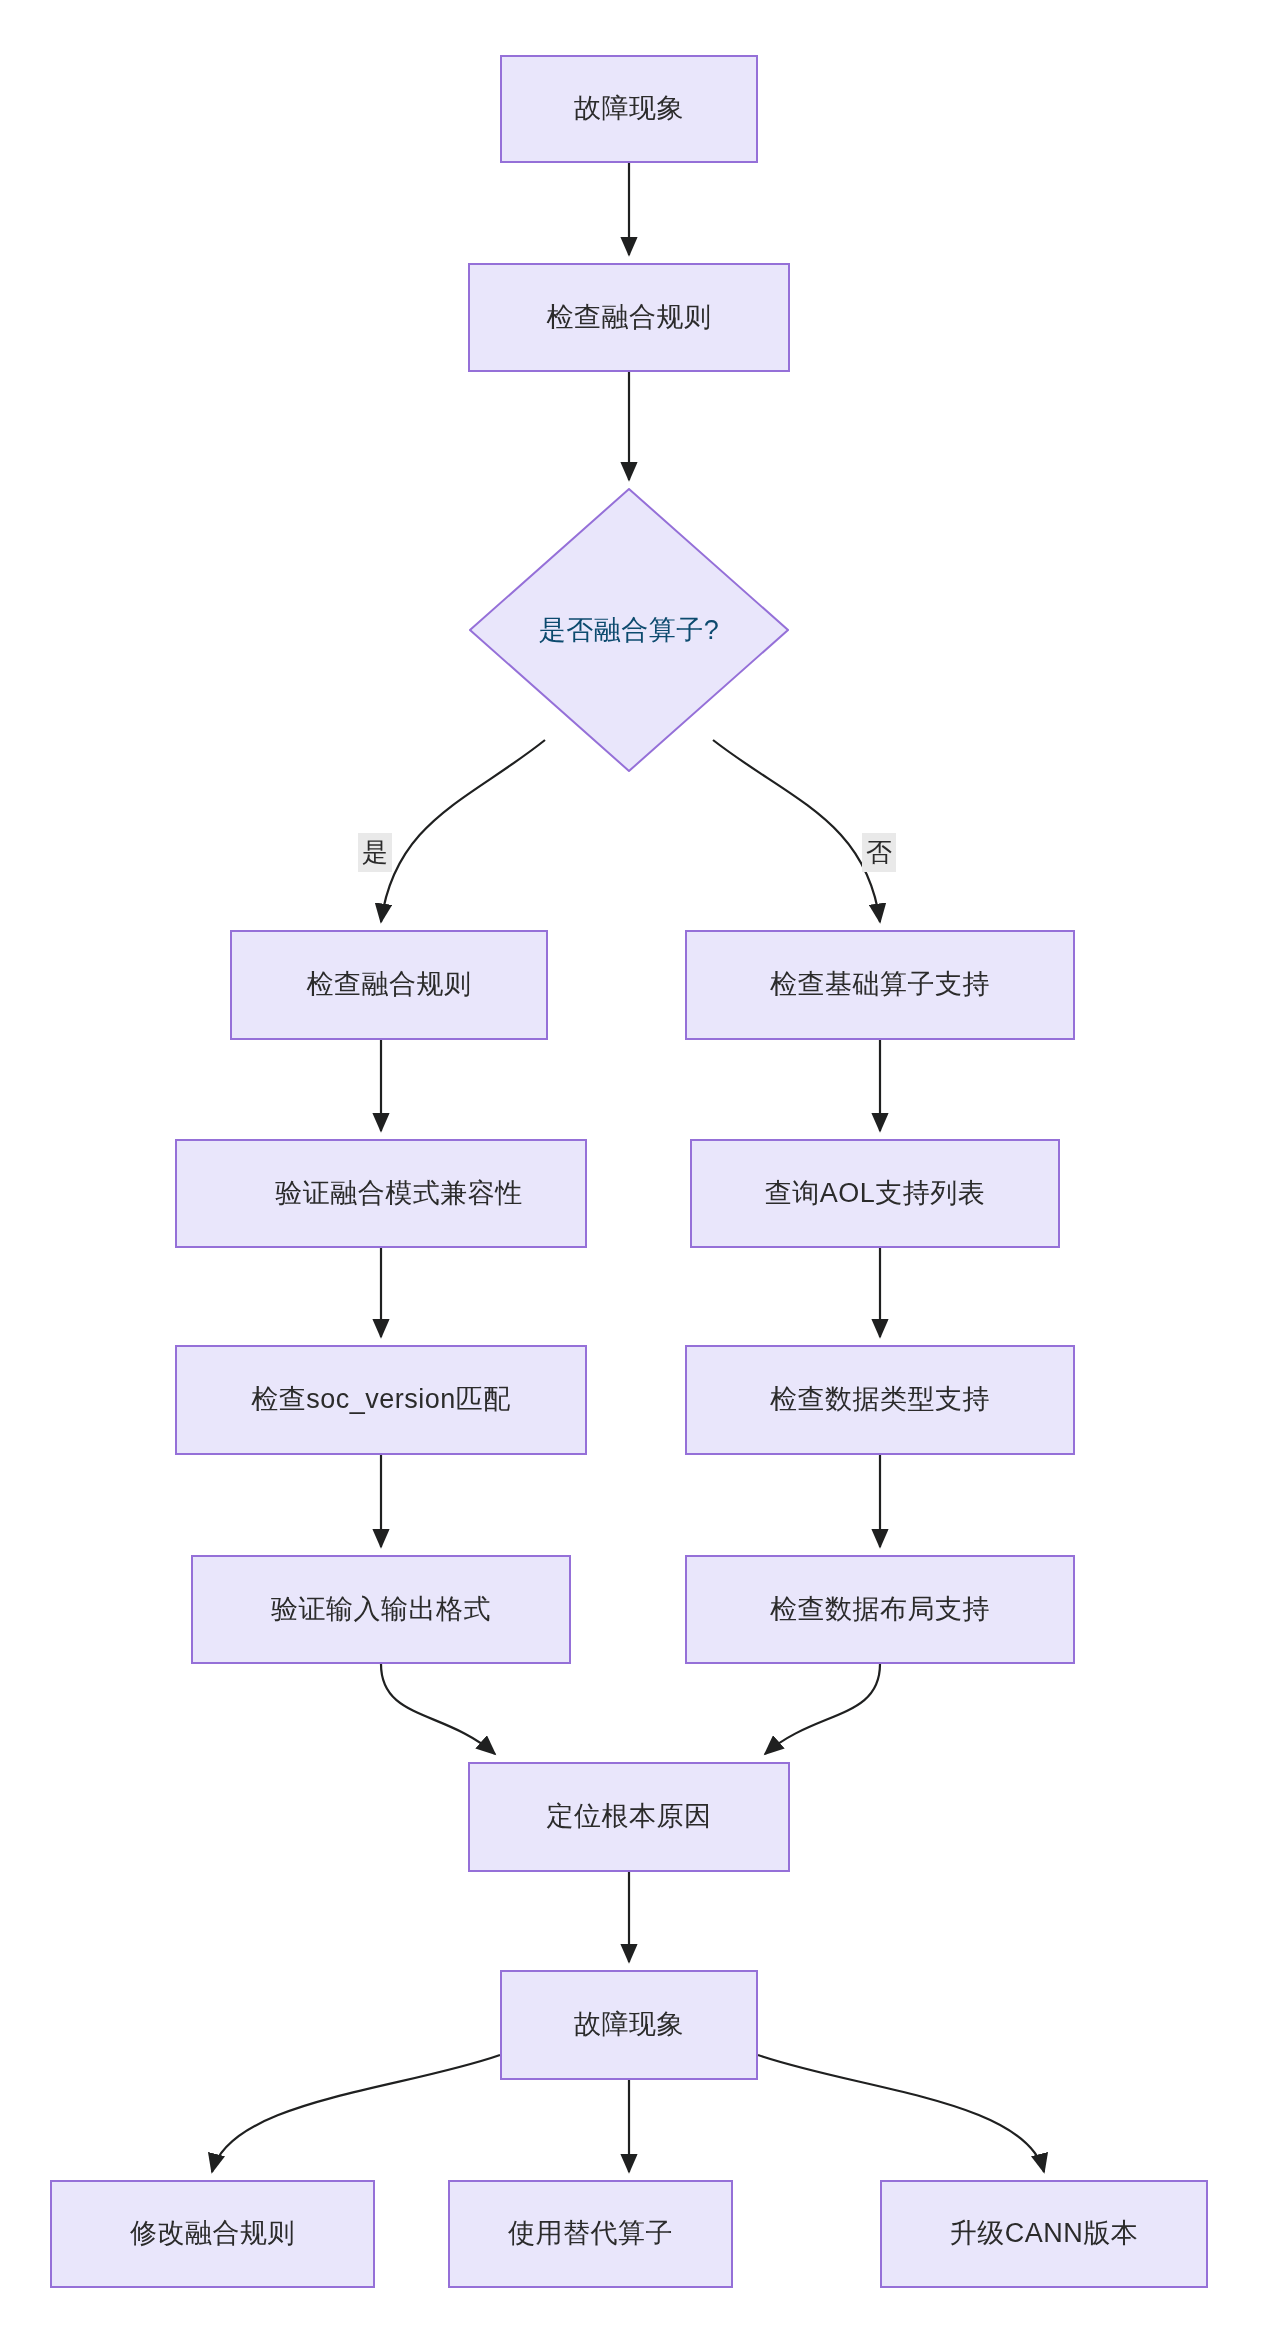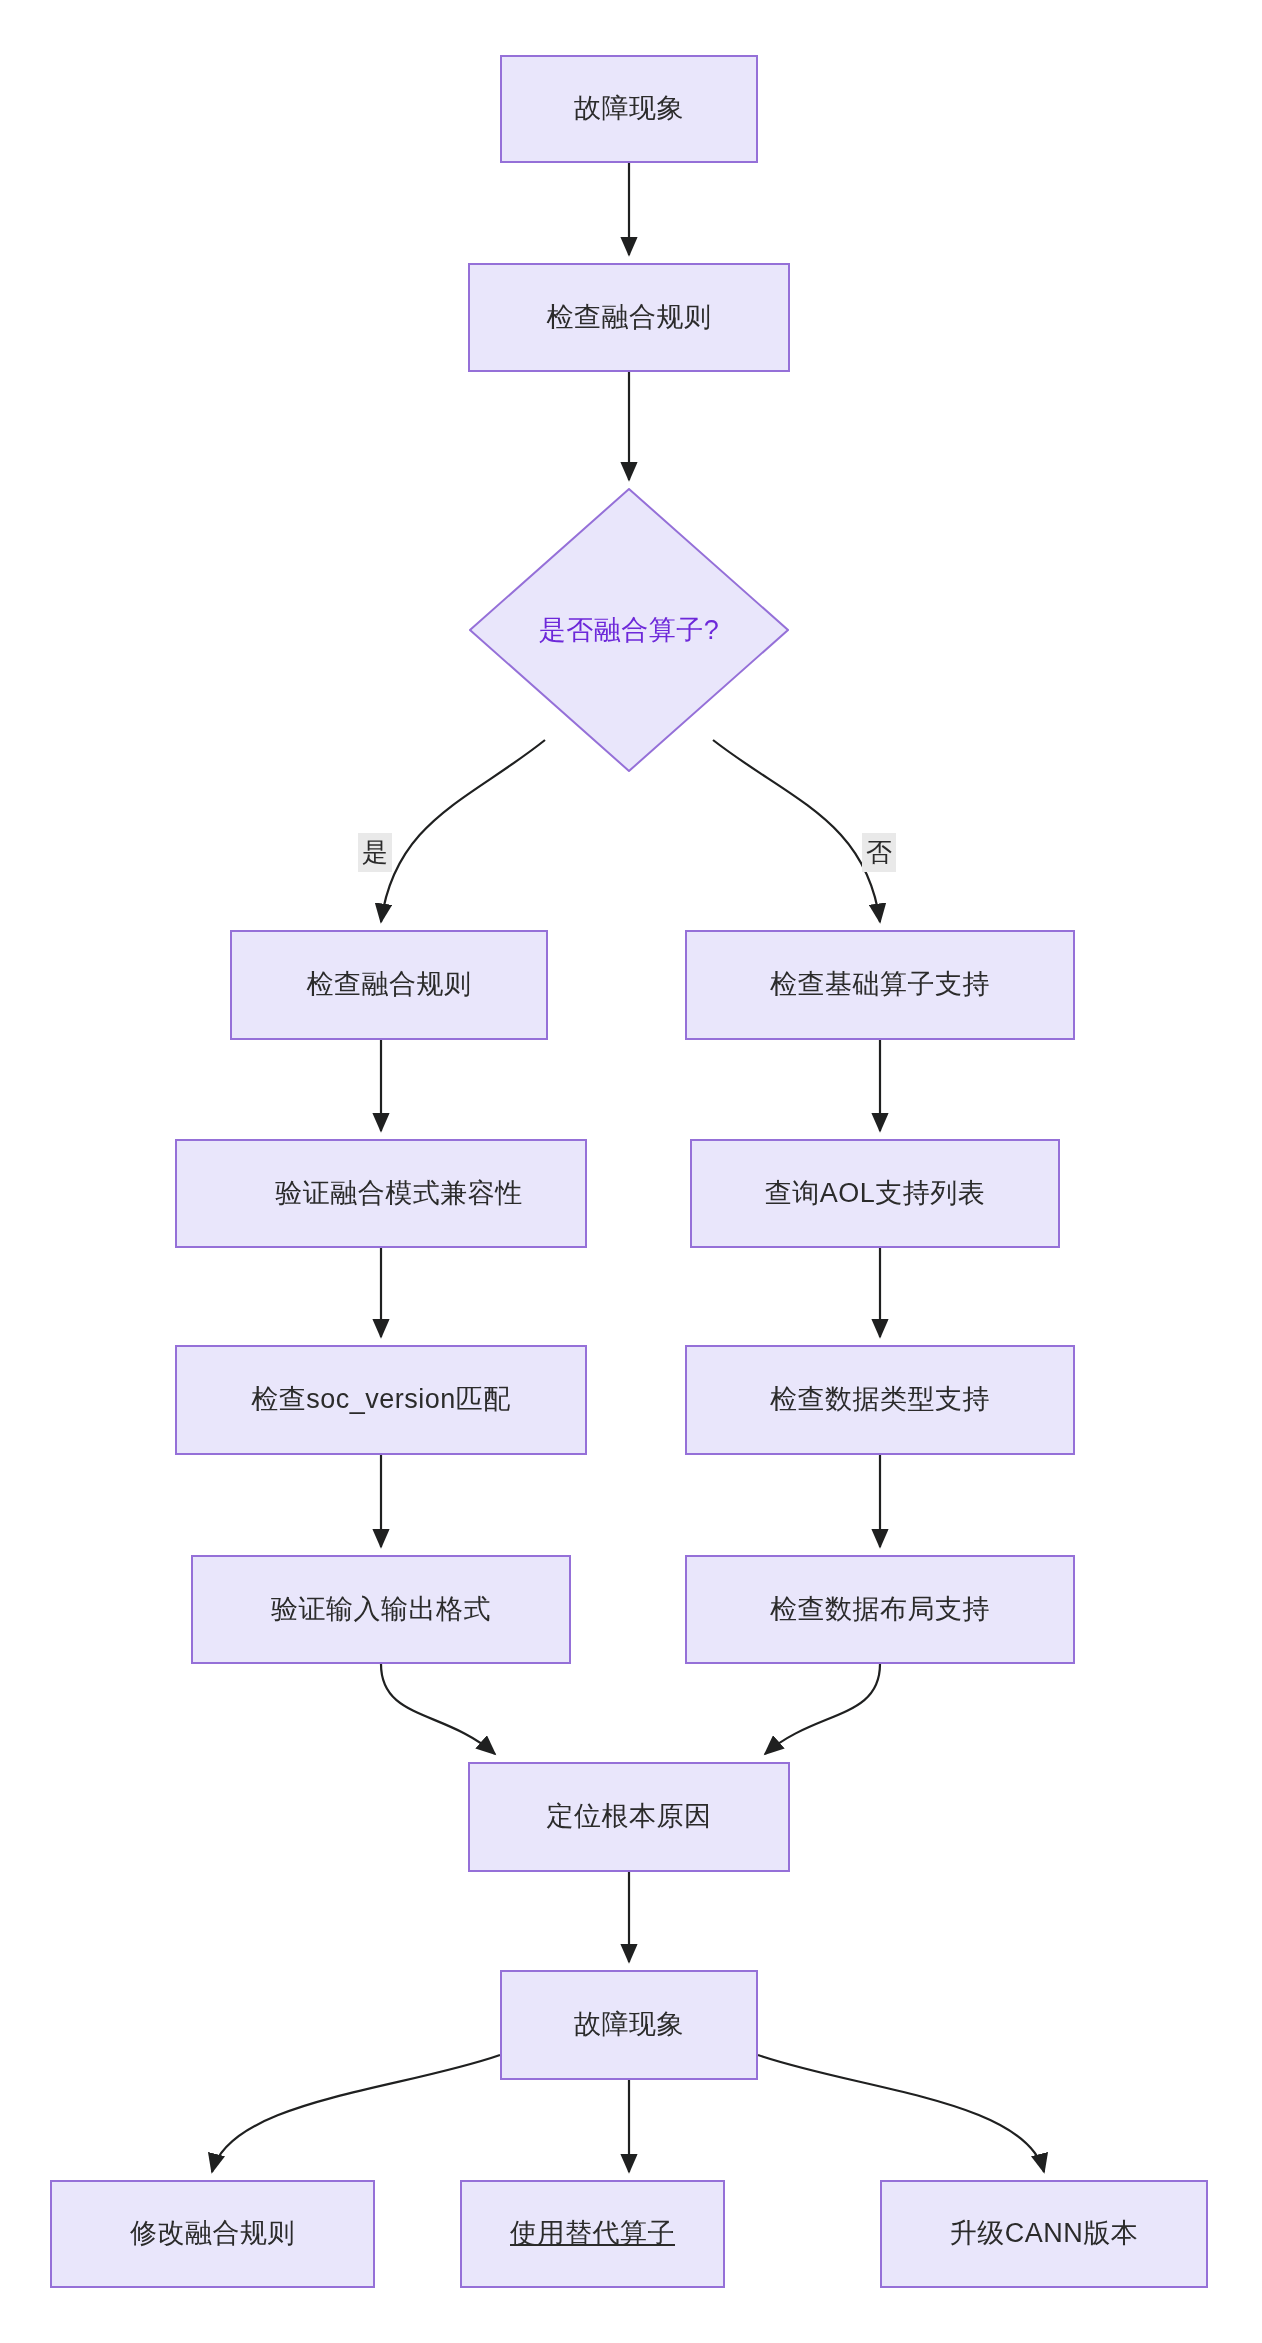--- a/index.html
+++ b/index.html
@@ -55,21 +55,21 @@
   .diamond-shape {
     position: absolute;
     left: 0;
     top: 0;
     width: 100%;
     height: 100%;
   }
   .diamond-text {
     position: relative;
     z-index: 3;
-    color: #6d28d9;
+    color: #0c4a6e;
     font-size: 27px;
     white-space: nowrap;
     letter-spacing: 0.5px;
   }
   .edge-label {
     position: absolute;
     z-index: 3;
     background: #e9e9e9;
     color: #2b2b2b;
     font-size: 26px;
@@ -148,21 +148,21 @@
       </div>
       <div class="node" style="left: 468px; top: 1762px; width: 322px; height: 110px;">
         <span class="node-label">定位根本原因</span>
       </div>
       <div class="node" style="left: 500px; top: 1970px; width: 258px; height: 110px;">
         <span class="node-label">故障现象</span>
       </div>
       <div class="node" style="left: 50px; top: 2180px; width: 325px; height: 108px;">
         <span class="node-label">修改融合规则</span>
       </div>
-      <div class="node" style="left: 460px; top: 2180px; width: 265px; height: 108px; text-decoration: underline;">
+      <div class="node" style="left: 448px; top: 2180px; width: 285px; height: 108px;">
         <span class="node-label">使用替代算子</span>
       </div>
       <div class="node" style="left: 880px; top: 2180px; width: 328px; height: 108px;">
         <span class="node-label">升级CANN版本</span>
       </div>
     </div>
   <div id="edge-label-layer">
       <div class="edge-label" style="left: 358px; top: 833px;">是</div>
       <div class="edge-label" style="left: 862px; top: 833px;">否</div>
     </div>

